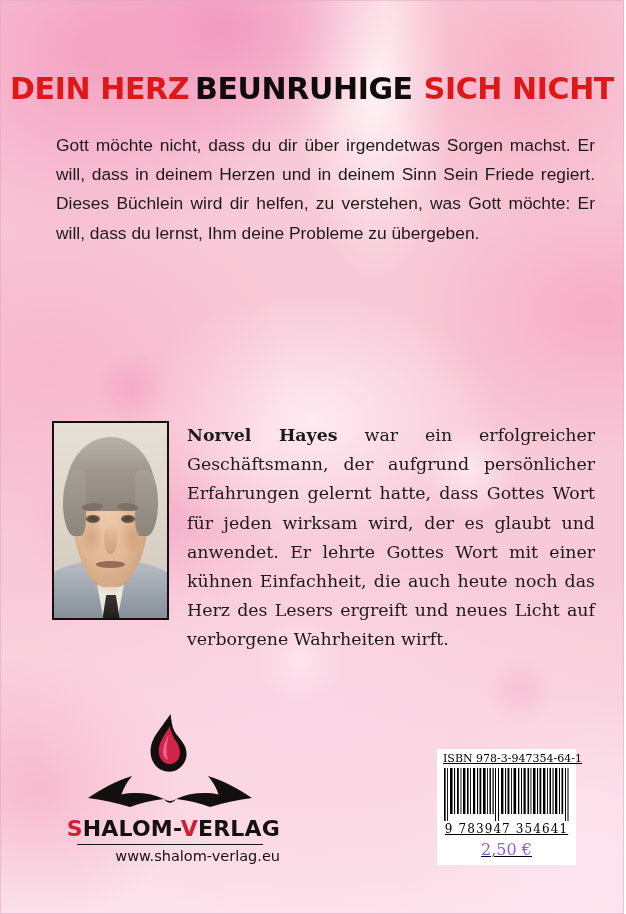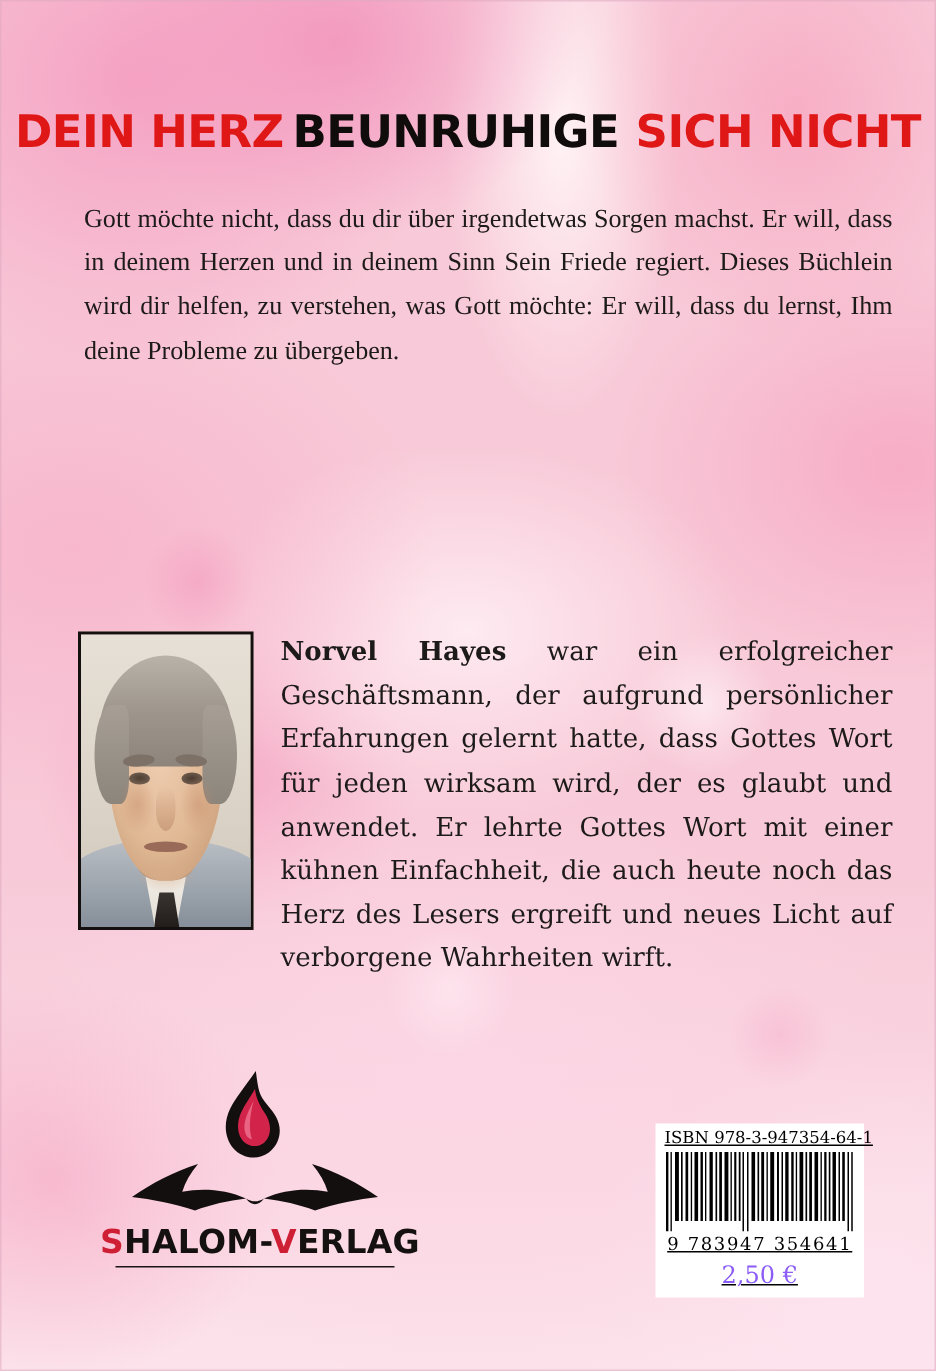--- a/index.html
+++ b/index.html
@@ -88,21 +88,21 @@
   .title .t-black { color: #100c0c; }
   .title .gap     { display: inline-block; width: 11px; }
   .title .gap-sm  { display: inline-block; width: 6px; }
 
   
   .body-copy {
     position: absolute;
     left: 56px;
     width: 539px;
     top: 131px;
-    font-family: Liberation Serif, serif;
+    font-family: Liberation Sans, sans-serif;
     font-size: 17.4px;
     line-height: 29.2px;
     color: #1d1a1a;
     text-align: justify;
     text-justify: inter-word;
   }
   .body-copy p { margin: 0; }
   .body-copy p + p { margin-top: 5px; }
   .body-copy p.last-flush { text-align: left; }
 
@@ -336,20 +336,21 @@
                  C 164 90.5, 179 87.5, 192 86 Z" fill="#140f0f"></path>
 
         <path d="M104 87 C 107.5 89.5, 112.5 89.5, 116 87
                  C 112.5 92, 107.5 92, 104 87 Z" fill="#140f0f"></path>
       </svg>
 
       <div class="logo-name"><span class="r">S</span><span>HALOM-</span><span class="r">V</span><span>ERLAG</span></div>
 
       <div class="logo-rule"></div>
 
+      <div class="logo-url">www.shalom-verlag.eu</div>
     </div>
 
     <div class="barcode-panel">
       <div class="isbn-line">ISBN 978-3-947354-64-1</div>
 
       <svg class="bars" viewBox="0 0 127 53" preserveAspectRatio="none">
         <g fill="#000">
           <rect x="1" y="0" width="1.6" height="53"></rect>
           <rect x="4" y="0" width="0.9" height="53"></rect>
           <rect x="7" y="0" width="2.6" height="46"></rect>

